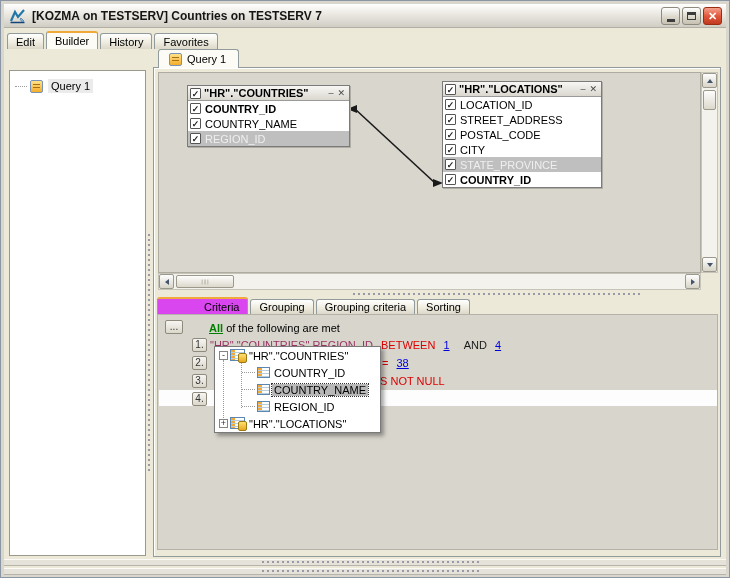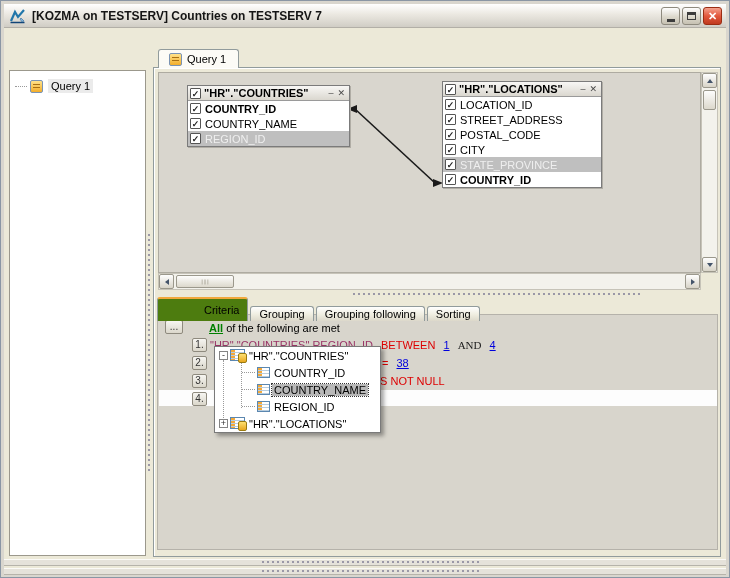--- a/index.html
+++ b/index.html
@@ -102,34 +102,34 @@
     background-size: 3px 5px; }
 
   .hsplit { position: absolute; left: 4px; top: 224px; width: 560px; height: 6px; cursor: ns-resize; }
   .hsplit .dots-h { position: absolute; left: 195px; top: 1px; width: 290px; height: 4px; }
 
   
   .crit-tabs { position: absolute; left: 3px; top: 229px; display: flex; align-items: flex-end; z-index: 2; }
   .crit-tab { height: 15px; padding: 0 8px; margin-right: 2px; display: flex; align-items: center;
     background: linear-gradient(#ffffff, #efede0 55%, #dcd8ca);
     border: 1px solid #919b9c; border-bottom: none; border-radius: 3px 3px 0 0; cursor: pointer; }
-  .crit-tab.active { height: 24px; background: #4d7c0f; border-top: 2px solid #f1a83b; z-index: 3; padding-left: 46px; }
+  .crit-tab.active { height: 17px; background: #d946ef; border-top: 2px solid #f1a83b; z-index: 3; padding-left: 46px; }
 
   .crit-body { position: absolute; left: 3px; top: 246px; width: 561px; height: 236px;
     background: #d8d5cc; border: 1px solid #b5b2aa; }
 
   .mini-btn { position: absolute; background: linear-gradient(#f6f5f1, #dbd7cb); border: 1px solid #8e8a7e;
     border-radius: 2px; font-size: 10px; color: #333; text-align: center; cursor: pointer; }
   .crit-root-label { position: absolute; left: 31px; top: 7px; }
   .q-link { color: #008000; font-weight: bold; text-decoration: underline; cursor: pointer; margin-left: 20px; }
   .crit-row-text { position: absolute; white-space: nowrap; }
   .fld-ref { color: #993366; cursor: pointer; }
   .op-red { color: #dd0000; cursor: pointer; margin-left: 5px; }
   .val-link { color: #0000dd; text-decoration: underline; cursor: pointer; margin-left: 5px; }
-  .conj { color: #1a1a1a; margin-left: 5px; font-family: Liberation Serif, serif; }
+  .conj { color: #1a1a1a; margin-left: 11px; }
   .row4-band { position: absolute; left: 1px; top: 75px; width: 558px; height: 16px; background: #fdfdfd; }
 
   
   .popup { position: absolute; left: 56px; top: 31px; width: 167px; height: 87px; background: #fff;
     border: 1px solid #7a7a7a; box-shadow: 3px 3px 4px rgba(0,0,0,0.35); z-index: 10; }
   .pp-row { position: absolute; left: 0; width: 100%; height: 17px; display: flex; align-items: center; cursor: pointer; }
   .expander { position: absolute; left: 4px; width: 9px; height: 9px; background: #fff; border: 1px solid #848484;
     font-size: 9px; line-height: 7px; text-align: center; color: #333; cursor: pointer; }
   .tbl-ic { position: absolute; left: 15px; width: 15px; height: 12px; border: 1px solid #5b87b0; background-color: #fff;
     background-image: repeating-linear-gradient(to bottom, transparent 0 2px, #b9cddd 2px 3px),
@@ -164,20 +164,34 @@
         </div>
       <div class="win-btn">
           <span class="glyph-max"></span>
         </div>
       <div class="win-btn close">
           <span>✕</span>
         </div>
     </div>
   </div>
 
+  <div class="tabbar">
+    <div class="tab">
+        <span>Edit</span>
+      </div>
+    <div class="tab active">
+        <span>Builder</span>
+      </div>
+    <div class="tab">
+        <span>History</span>
+      </div>
+    <div class="tab">
+        <span>Favorites</span>
+      </div>
+  </div>
 
   <div class="sidebar-tree">
     <div class="tree-item">
       <span class="tree-dash"></span>
       <span class="query-icon"></span>
       <span class="tree-label">Query 1</span>
     </div>
   </div>
 
   <div class="vsplit">
@@ -281,21 +295,21 @@
       </div>
 
     <div class="crit-tabs">
       <div class="crit-tab active">
           <span>Criteria</span>
         </div>
       <div class="crit-tab">
           <span>Grouping</span>
         </div>
       <div class="crit-tab">
-          <span>Grouping following</span>
+          <span>Grouping criteria</span>
         </div>
       <div class="crit-tab">
           <span>Sorting</span>
         </div>
     </div>
 
     <div class="crit-body">
       <div class="row4-band"></div>
 
       <div class="mini-btn" style="left:7px; top:5px; width:18px; height:14px;"><span>...</span></div>

